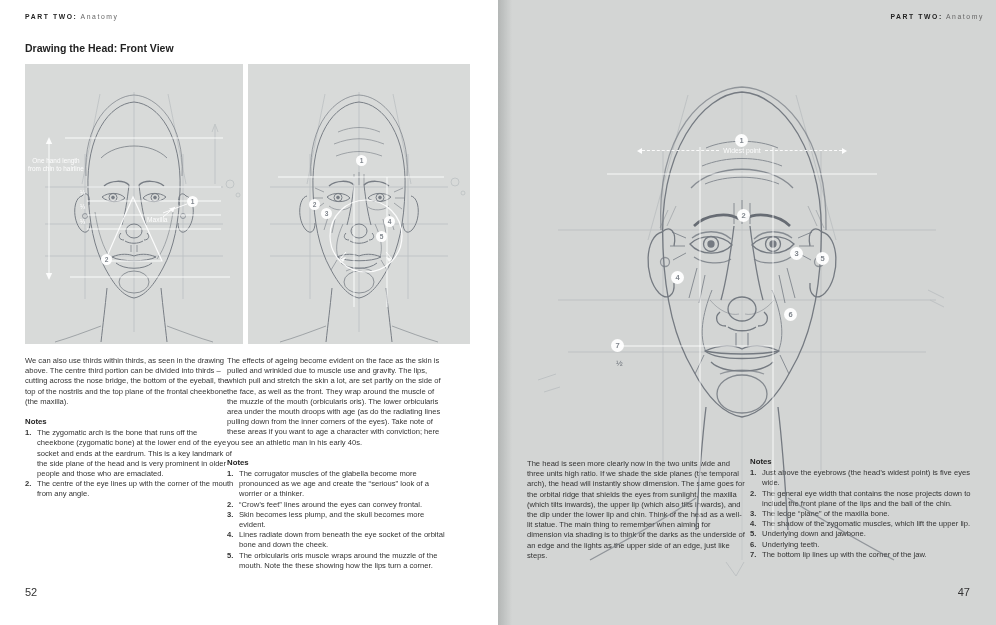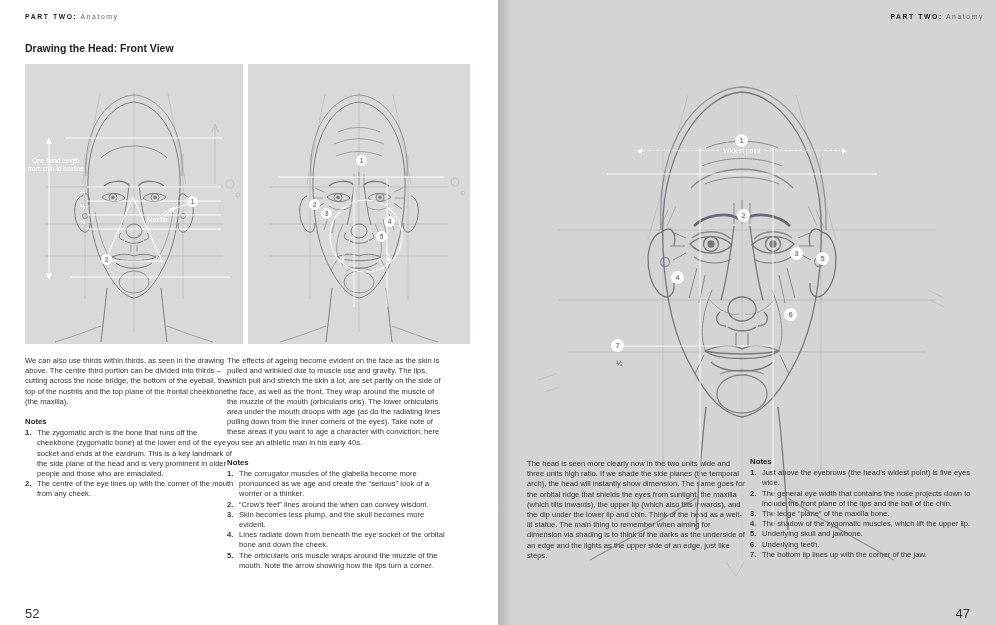--- a/index.html
+++ b/index.html
@@ -31,21 +31,21 @@
   .white-label{position:absolute;color:rgba(255,255,255,.95);font-size:6.4px;line-height:8.2px;z-index:4;}
 
   .cols{position:absolute;top:356px;}
   .col{position:absolute;top:0;font-size:7.6px;line-height:10.2px;color:#333;}
   .col p{margin:0 0 10px 0;}
   .notes-title{font-weight:bold;font-size:7.8px;margin:8px 0 1px 0;color:#222;}
   .note-row{display:flex;}
   .note-num{flex:0 0 12px;font-weight:bold;}
   .note-text{flex:1;}
 
-  .pagenum{position:absolute;top:606px;font-size:13px;color:#333;}
+  .pagenum{position:absolute;top:586px;font-size:11px;color:#333;}
   .page-left .pagenum{left:25px;}
   .page-right .pagenum{right:26px;}
 
   
   .widest{position:absolute;left:139px;top:147px;width:210px;height:7px;display:flex;align-items:center;z-index:4;}
   .dash-seg{flex:1;border-top:1px dashed rgba(255,255,255,.9);}
   .arrow-l,.arrow-r{width:0;height:0;border-top:3px solid transparent;border-bottom:3px solid transparent;}
   .arrow-l{border-right:5px solid rgba(255,255,255,.95);}
   .arrow-r{border-left:5px solid rgba(255,255,255,.95);}
   .widest-label{color:rgba(255,255,255,.95);font-size:6.8px;padding:0 4px;white-space:nowrap;}
@@ -189,45 +189,45 @@
     <div class="cols">
       <div class="col" style="left:25px;width:211px;">
         <p>We can also use thirds within thirds, as seen in the drawing above. The centre third portion can be divided into thirds – cutting across the nose bridge, the bottom of the eyeball, the top of the nostrils and the top plane of the frontal cheekbone (the maxilla).</p>
         <div class="notes-title">Notes</div>
         <div class="note-row">
             <span class="note-num">1.</span>
             <span class="note-text">The zygomatic arch is the bone that runs off the cheekbone (zygomatic bone) at the lower end of the eye socket and ends at the eardrum. This is a key landmark of the side plane of the head and is very prominent in older people and those who are emaciated.</span>
           </div>
         <div class="note-row">
             <span class="note-num">2.</span>
-            <span class="note-text">The centre of the eye lines up with the corner of the mouth from any cheek.</span>
+            <span class="note-text">The centre of the eye lines up with the corner of the mouth from any angle.</span>
           </div>
       </div>
       <div class="col" style="left:227px;width:219px;">
         <p>The effects of ageing become evident on the face as the skin is pulled and wrinkled due to muscle use and gravity. The lips, which pull and stretch the skin a lot, are set partly on the side of the face, as well as the front. They wrap around the muscle of the muzzle of the mouth (orbicularis oris). The lower orbicularis area under the mouth droops with age (as do the radiating lines pulling down from the inner corners of the eyes). Take note of these areas if you want to age a character with conviction; here you see an athletic man in his early 40s.</p>
         <div class="notes-title">Notes</div>
         <div class="note-row">
             <span class="note-num">1.</span>
             <span class="note-text">The corrugator muscles of the glabella become more pronounced as we age and create the “serious” look of a worrier or a thinker.</span>
           </div>
         <div class="note-row">
             <span class="note-num">2.</span>
-            <span class="note-text">“Crow’s feet” lines around the when can convey wisdom.</span>
+            <span class="note-text">“Crow’s feet” lines around the eyes can convey frontal.</span>
           </div>
         <div class="note-row">
             <span class="note-num">3.</span>
             <span class="note-text">Skin becomes less plump, and the skull becomes more evident.</span>
           </div>
         <div class="note-row">
             <span class="note-num">4.</span>
             <span class="note-text">Lines radiate down from beneath the eye socket of the orbital bone and down the cheek.</span>
           </div>
         <div class="note-row">
             <span class="note-num">5.</span>
-            <span class="note-text">The orbicularis oris muscle wraps around the muzzle of the mouth. Note the arrow showing how the lips turn a corner.</span>
+            <span class="note-text">The orbicularis oris muscle wraps around the muzzle of the mouth. Note the these showing how the lips turn a corner.</span>
           </div>
       </div>
     </div>
 
     <div class="pagenum">52</div>
   </section>
 
   <section class="page page-right">
     <div class="kicker"><span class="part">PART TWO:</span> <span class="section">Anatomy</span></div>
 
@@ -319,21 +319,21 @@
       <div class="note-row">
           <span class="note-num">3.</span>
           <span class="note-text">The ledge “plane” of the maxilla bone.</span>
         </div>
       <div class="note-row">
           <span class="note-num">4.</span>
           <span class="note-text">The shadow of the zygomatic muscles, which lift the upper lip.</span>
         </div>
       <div class="note-row">
           <span class="note-num">5.</span>
-          <span class="note-text">Underlying skull and jawbone.</span>
+          <span class="note-text">Underlying down and jawbone.</span>
         </div>
       <div class="note-row">
           <span class="note-num">6.</span>
           <span class="note-text">Underlying teeth.</span>
         </div>
       <div class="note-row">
           <span class="note-num">7.</span>
           <span class="note-text">The bottom lip lines up with the corner of the jaw.</span>
         </div>
     </div>

